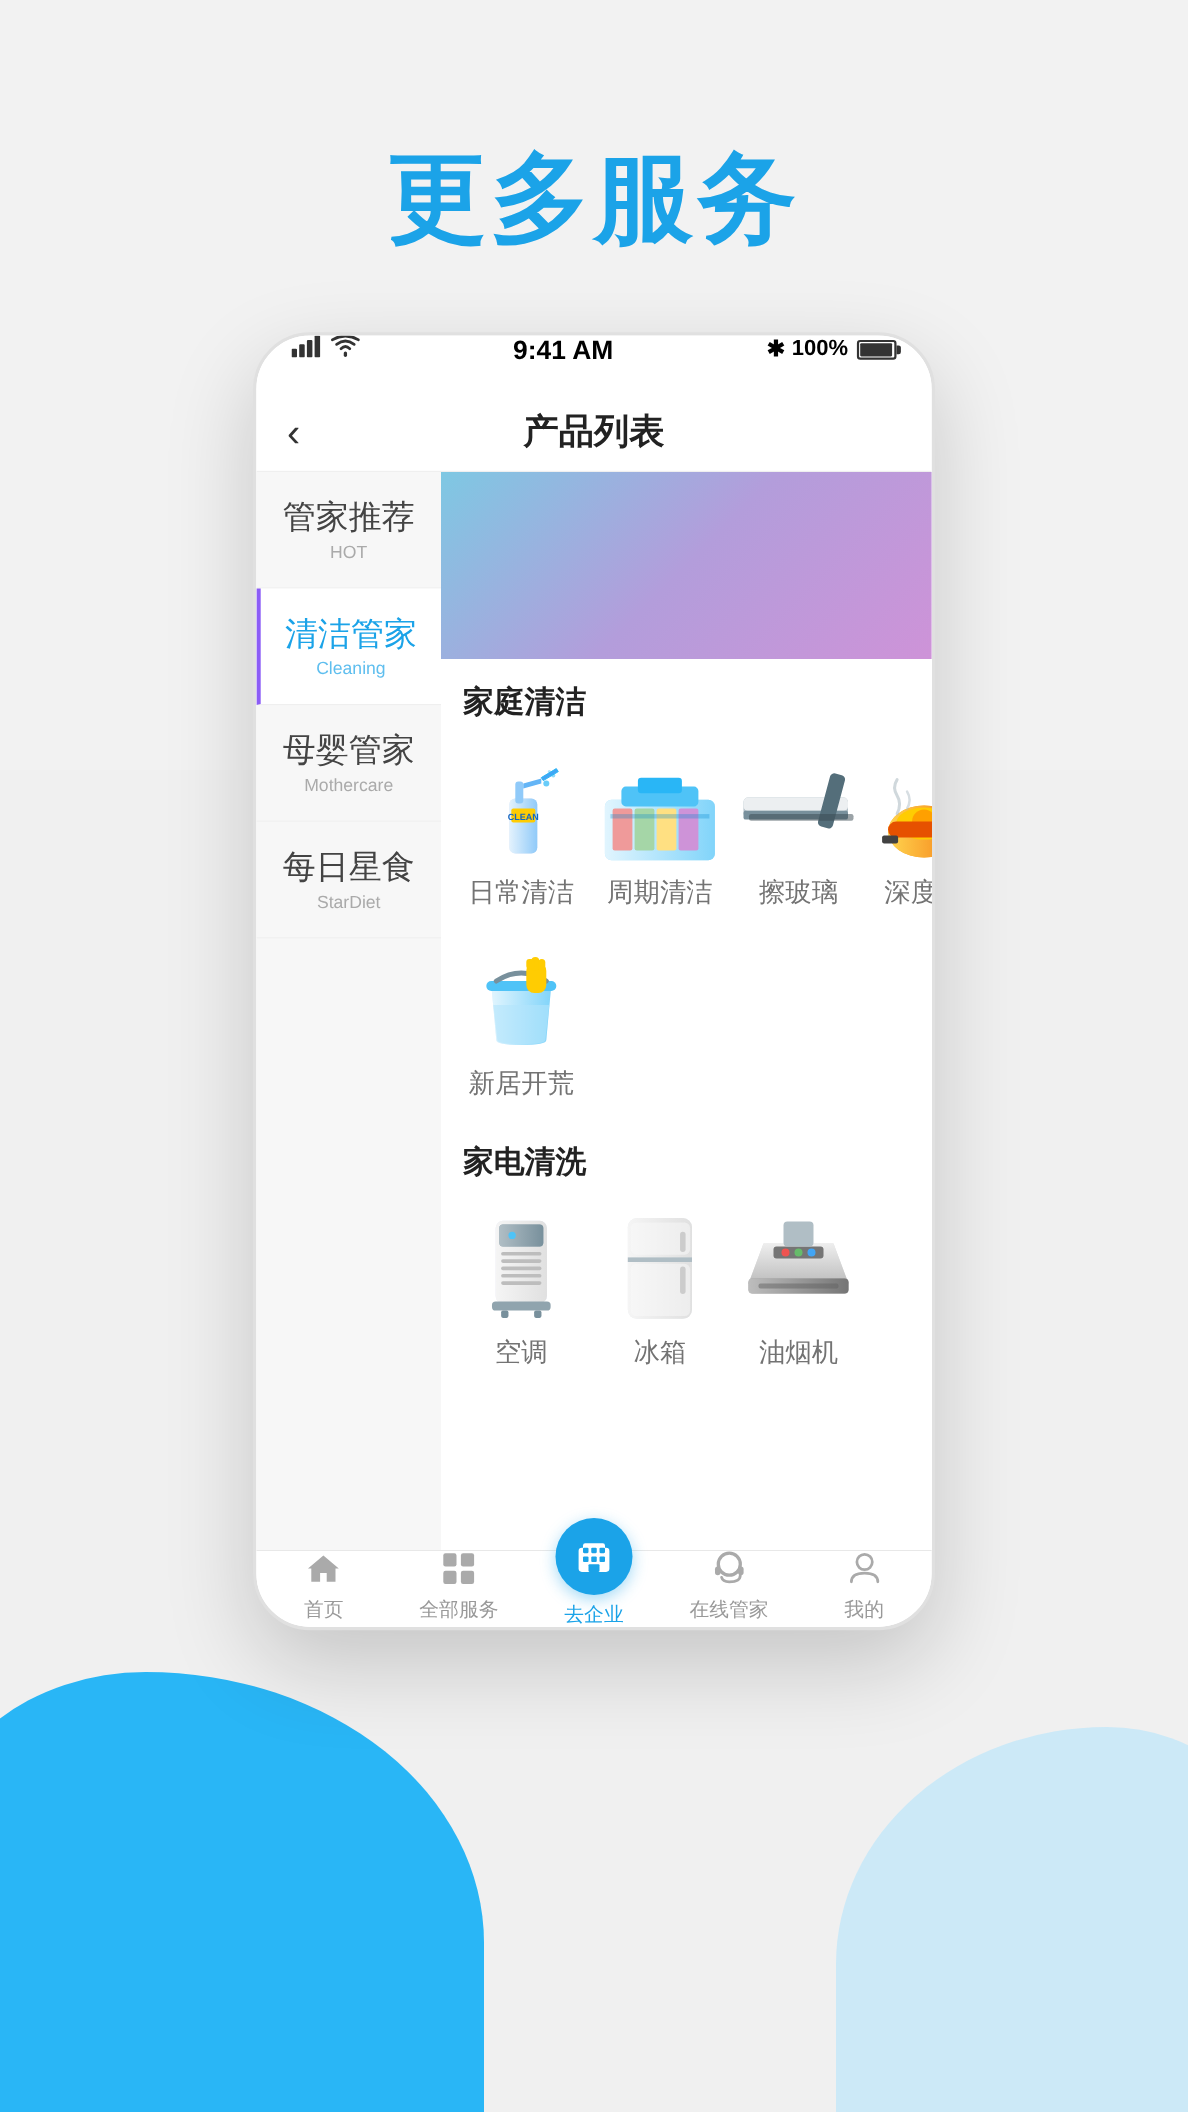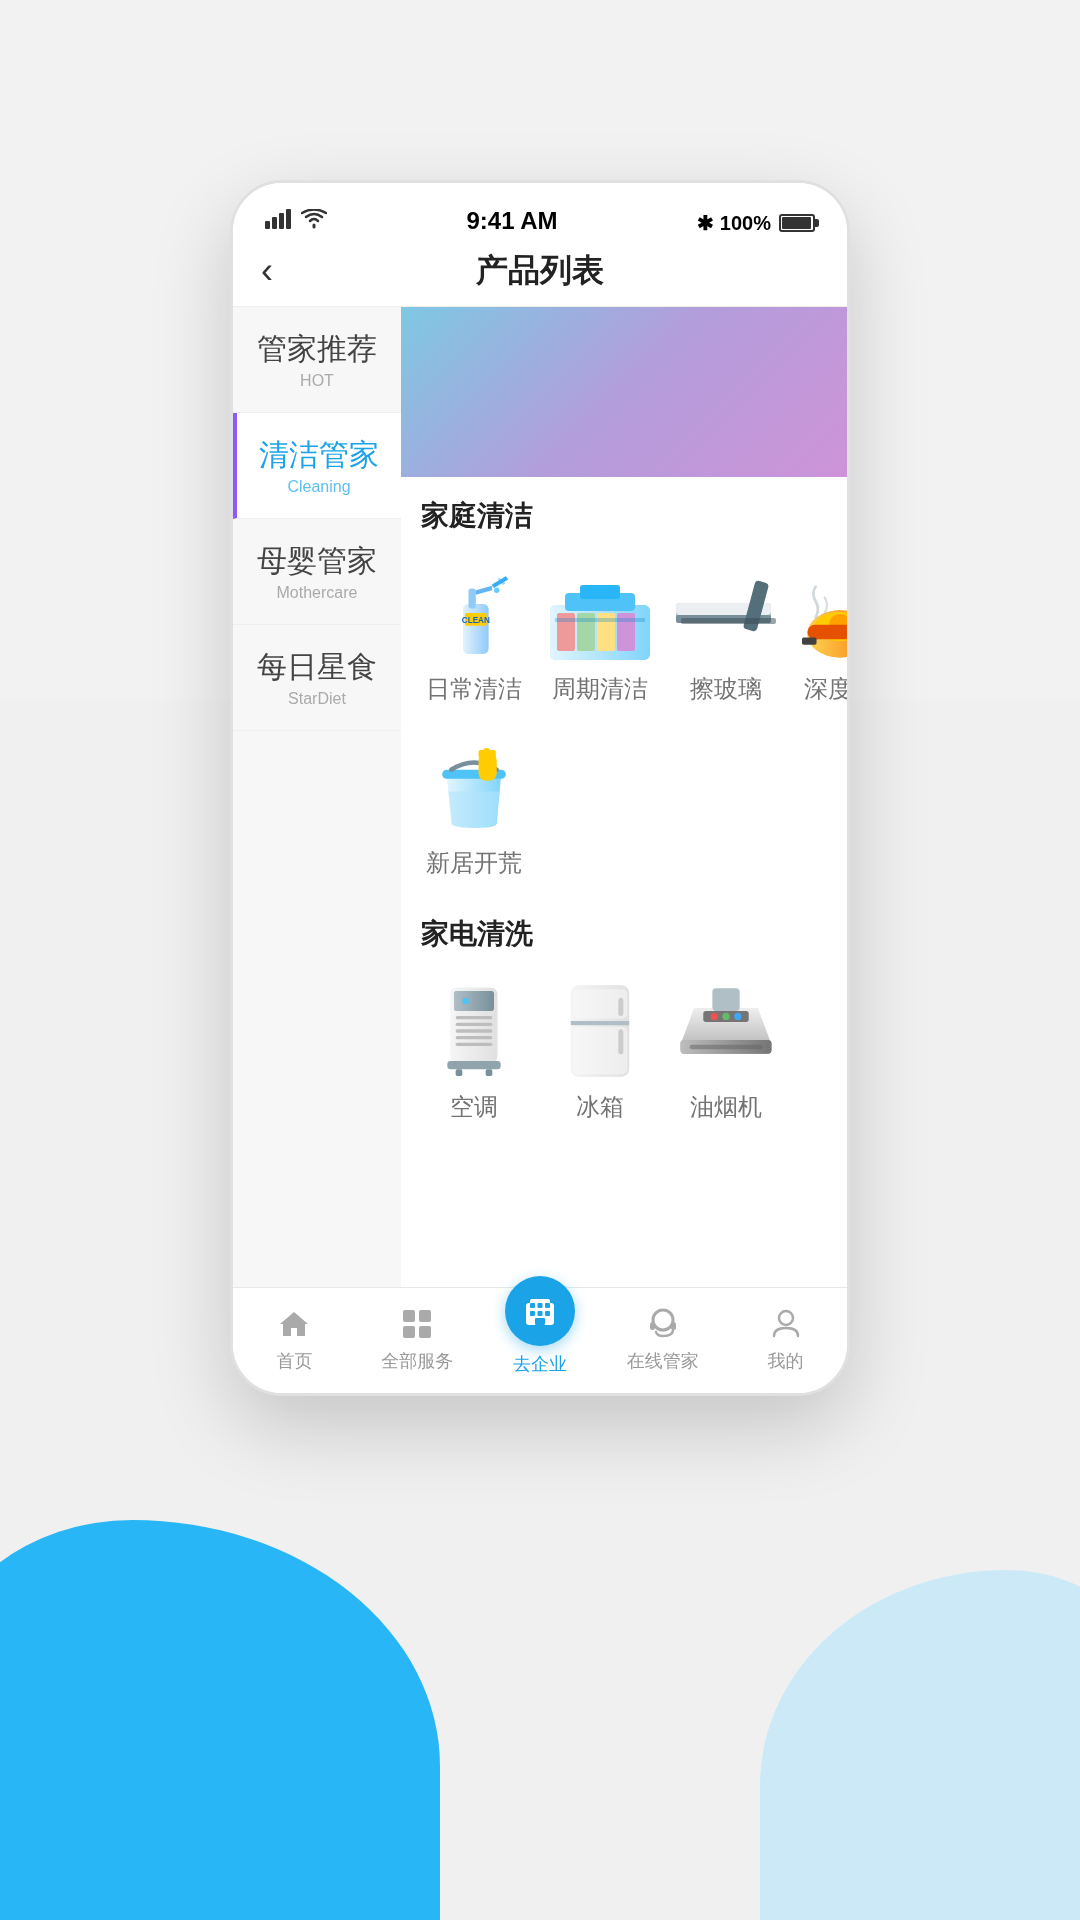--- a/index.html
+++ b/index.html
@@ -74,21 +74,21 @@
       box-shadow: 0 30px 80px rgba(0,0,0,0.18);
       overflow: hidden;
       border: 3px solid #e0e0e0;
     }
 
     
     .status-bar {
       background: #fff;
       height: 52px;
       display: flex;
-      align-items: flex-end;
+      align-items: flex-start;
       justify-content: space-between;
       padding: 0 32px;
       font-size: 22px;
       font-weight: 600;
     }
     .status-left { display: flex; align-items: center; gap: 8px; }
     .status-center { font-size: 24px; font-weight: 600; }
     .status-right { display: flex; align-items: center; gap: 6px; font-size: 20px; }
     .battery-icon {
       display: inline-block;
@@ -233,23 +233,23 @@
 
     
     .icon-spray svg, .icon-toolbox svg, .icon-squeegee svg,
     .icon-steamer svg, .icon-bucket svg,
     .icon-ac svg, .icon-fridge svg, .icon-hood svg { width: 100%; height: 100%; }
 
     
     .tab-bar {
       background: #fff;
       border-top: 1px solid #e8e8e8;
-      height: 106px;
-      display: flex;
-      align-items: center;
+      height: 70px;
+      display: flex;
+      align-items: flex-start;
     }
     .tab-item {
       flex: 1;
       display: flex;
       flex-direction: column;
       align-items: center;
       justify-content: center;
       cursor: pointer;
       gap: 4px;
     }
@@ -289,20 +289,21 @@
     }
   </style>
 </head>
 <body>
 
 <div class="bg-top"></div>
 <div class="bg-bottom-blue-left"></div>
 <div class="bg-bottom-blue-right"></div>
 
 <div class="hero-section">
+  <h1 class="hero-title">更多服务</h1>
 </div>
 
 <div class="phone-wrapper">
   <div class="phone">
 
     <div class="status-bar">
       <div class="status-left">
         <span>
           <svg width="28" height="20" viewBox="0 0 28 20">
               <rect x="0" y="12" width="5" height="8" fill="#333" rx="1"></rect>

